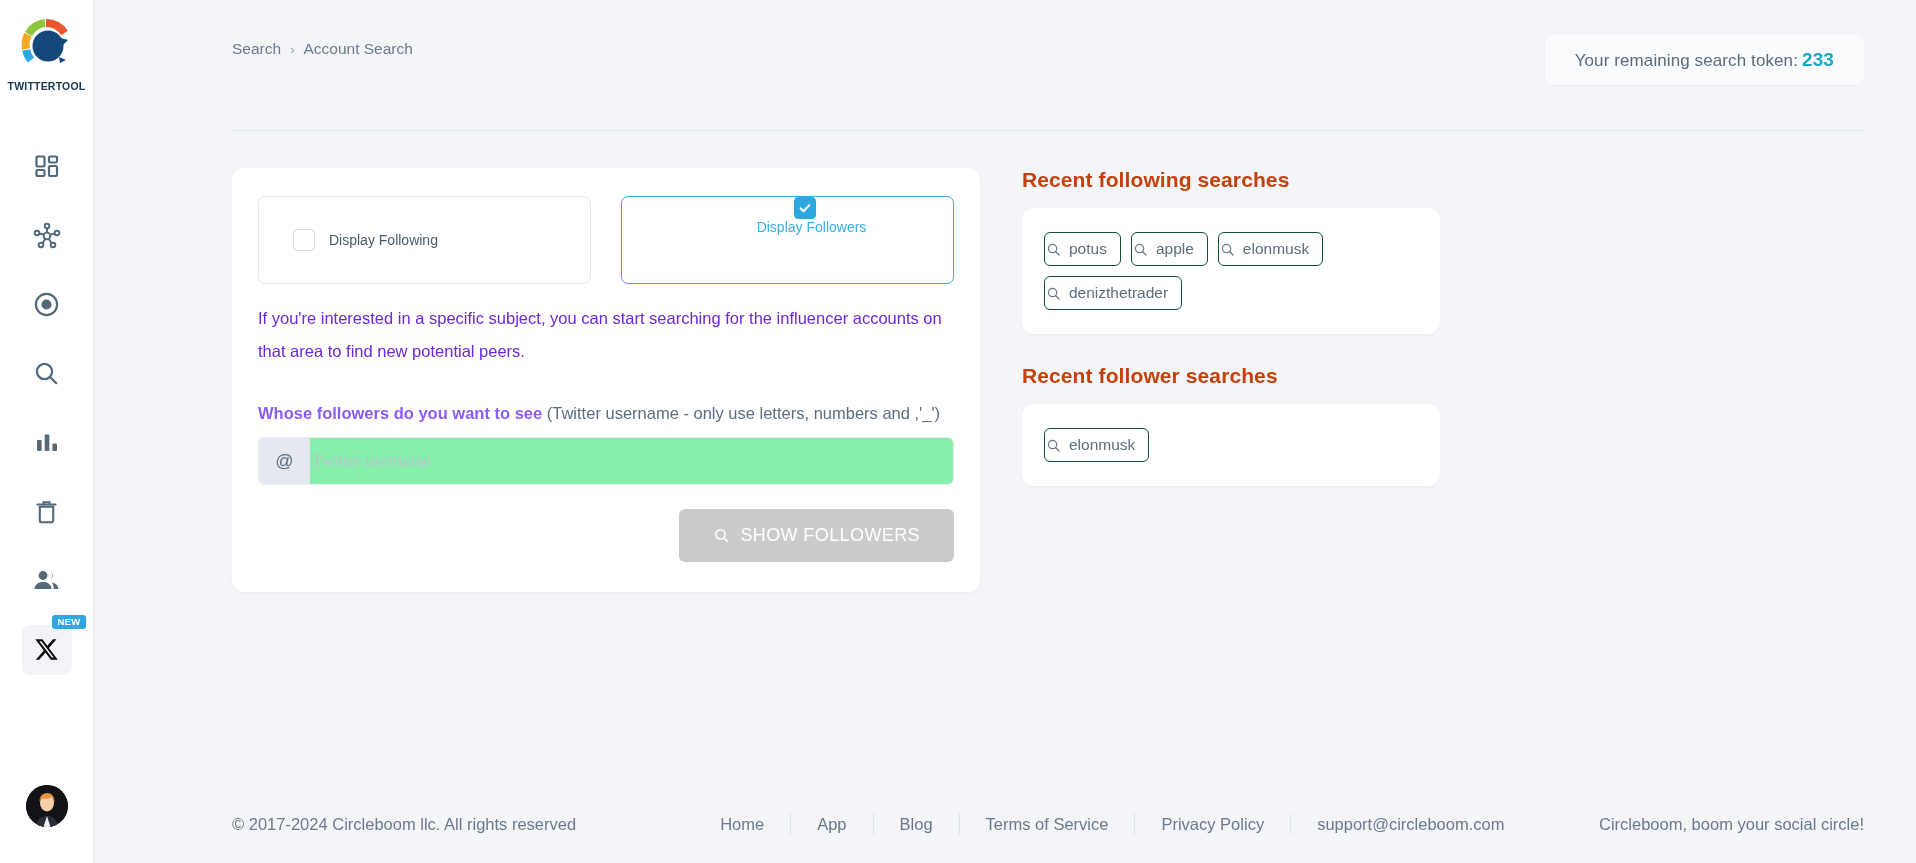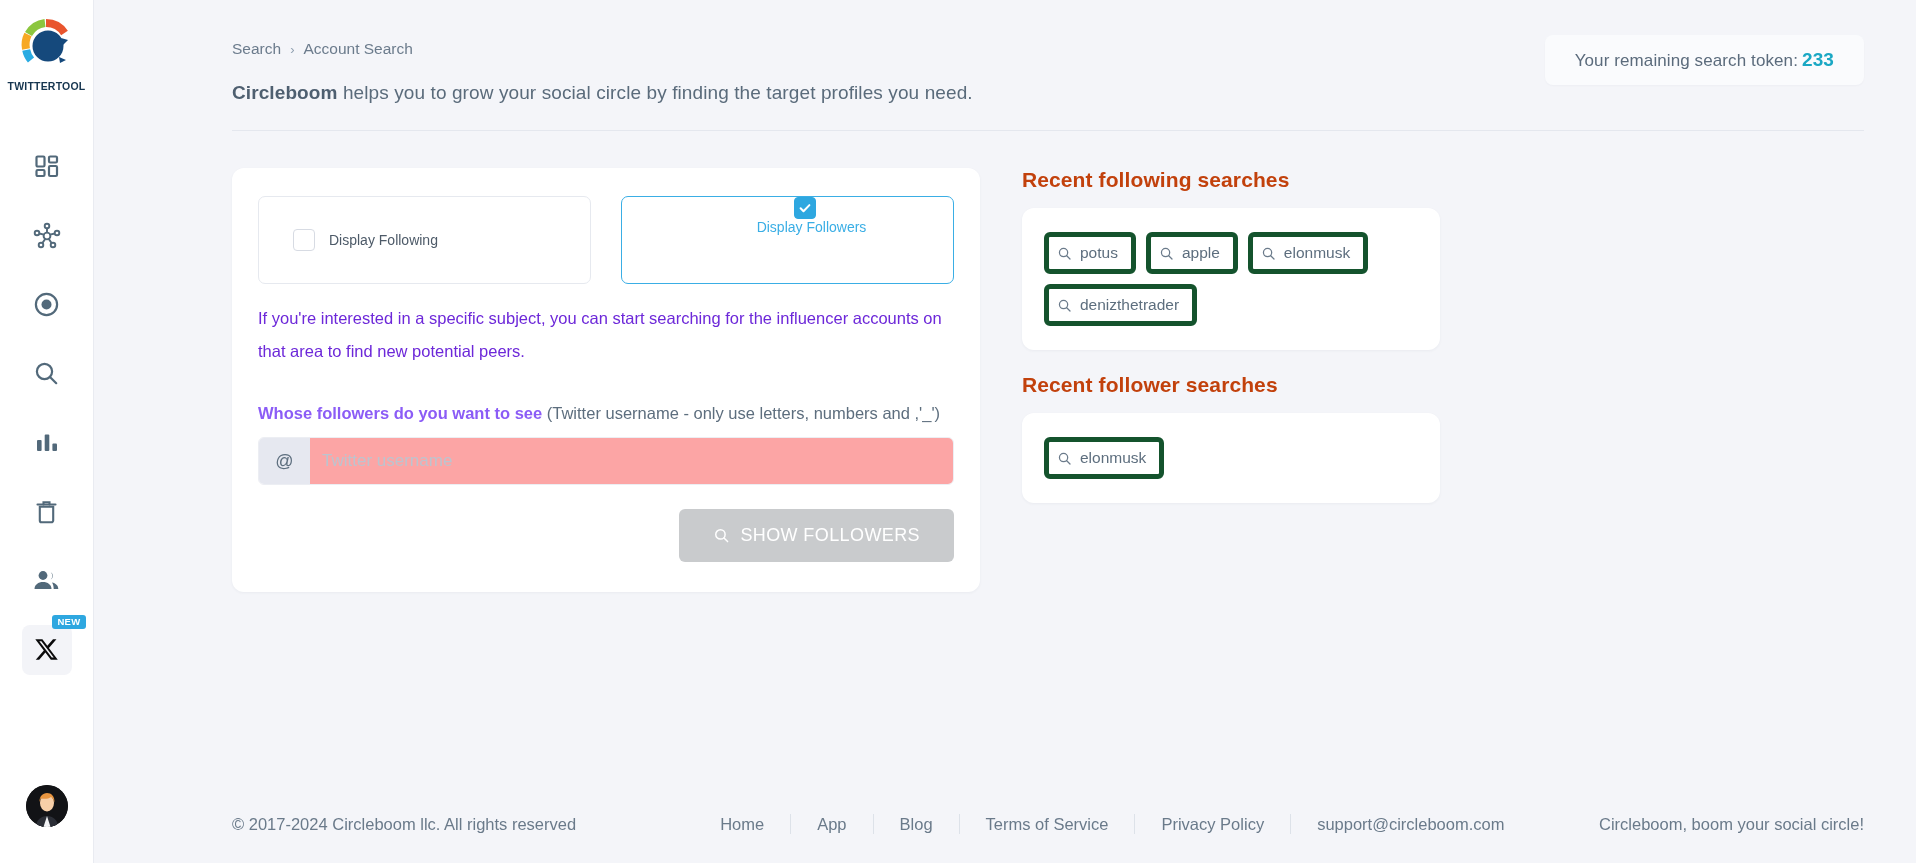--- a/index.html
+++ b/index.html
@@ -112,49 +112,49 @@
   .input-row {
     margin-top: 14px; display: flex; align-items: stretch;
     border-radius: 6px; overflow: hidden; background: #fcfcfd;
     border: 1px solid #eceef3; height: 48px; width: 696px;
   }
   .at-box {
     width: 51px; background: #e6e8f0; display:flex; align-items:center; justify-content:center;
     color: #5d6e7e; font-size: 18px;
   }
   .input-row input {
-    flex: 1; border: 0; outline: 0; background: #fca5a5;
-    padding: 0 12px; font-size: 17px; color: #4d5a68;
-    font-family: Liberation Sans, sans-serif;
+    flex: 1; border: 0; outline: 0; background: #86efac;
+    padding: 0 2px; font-size: 17px; color: #4d5a68;
+    font-family: Liberation Serif, serif;
   }
   .input-row input::placeholder { color: #bcc4cf; }
   .btn-row { display: flex; justify-content: flex-end; margin-top: 24px; }
   .btn-primary {
     background: #c9cbcd; color: #fff; border: 0; border-radius: 6px;
     height: 53px; padding: 0 34px; font-size: 18px; letter-spacing: .4px;
     display: flex; align-items: center; gap: 10px; cursor: default;
     font-family: "Liberation Sans", sans-serif;
   }
 
   
   .side-col { width: 418px; }
   .side-title {
     font-size: 21px; font-weight: 700; color: #c2410c; letter-spacing: .1px;
     margin-bottom: 16px;
   }
-  .side-title.second { margin-top: 23px; }
+  .side-title.second { margin-top: 30px; }
   .side-card {
     background: #fff; border-radius: 12px; padding: 24px 22px;
     box-shadow: 0 1px 3px rgba(30,50,80,.05);
     display: flex; flex-wrap: wrap; gap: 10px; align-content: flex-start;
     min-height: 72px;
   }
   .tag {
-    border: 5px solid #14532d; border-radius: 6px;
-    padding: 7px 13px 7px 8px; font-size: 15.5px; color: #5d6e7e;
+    border: 1px solid #14532d; border-radius: 6px;
+    padding: 7px 13px 7px 1px; font-size: 15.5px; color: #5d6e7e;
     display: flex; align-items: center; gap: 8px; background: #fff; cursor: pointer;
   }
 
   
   .footer {
     position: absolute; bottom: 0; left: 0; right: 0; height: 78px;
     display: flex; align-items: center; padding: 0 52px 0 138px;
     font-size: 16.5px; color: #6a7a8a;
   }
   .copy { white-space: nowrap; }
@@ -290,23 +290,20 @@
     <div class="token-pill">
       <span>Your remaining search token:</span><span class="token-count">233</span>
     </div>
 
     <div class="crumbs">
       <a>Search</a>
       <span class="crumb-sep">›</span>
       <a>Account Search</a>
     </div>
 
-    <div class="tagline">
-      <b>Circleboom</b><span> helps you to grow your social circle by finding the target profiles you need.</span>
-    </div>
 
     <div class="divider"></div>
 
     <div class="content">
 
       <section class="card">
 
         <div class="choices">
           <div class="choice">
             <span class="cb"></span>

